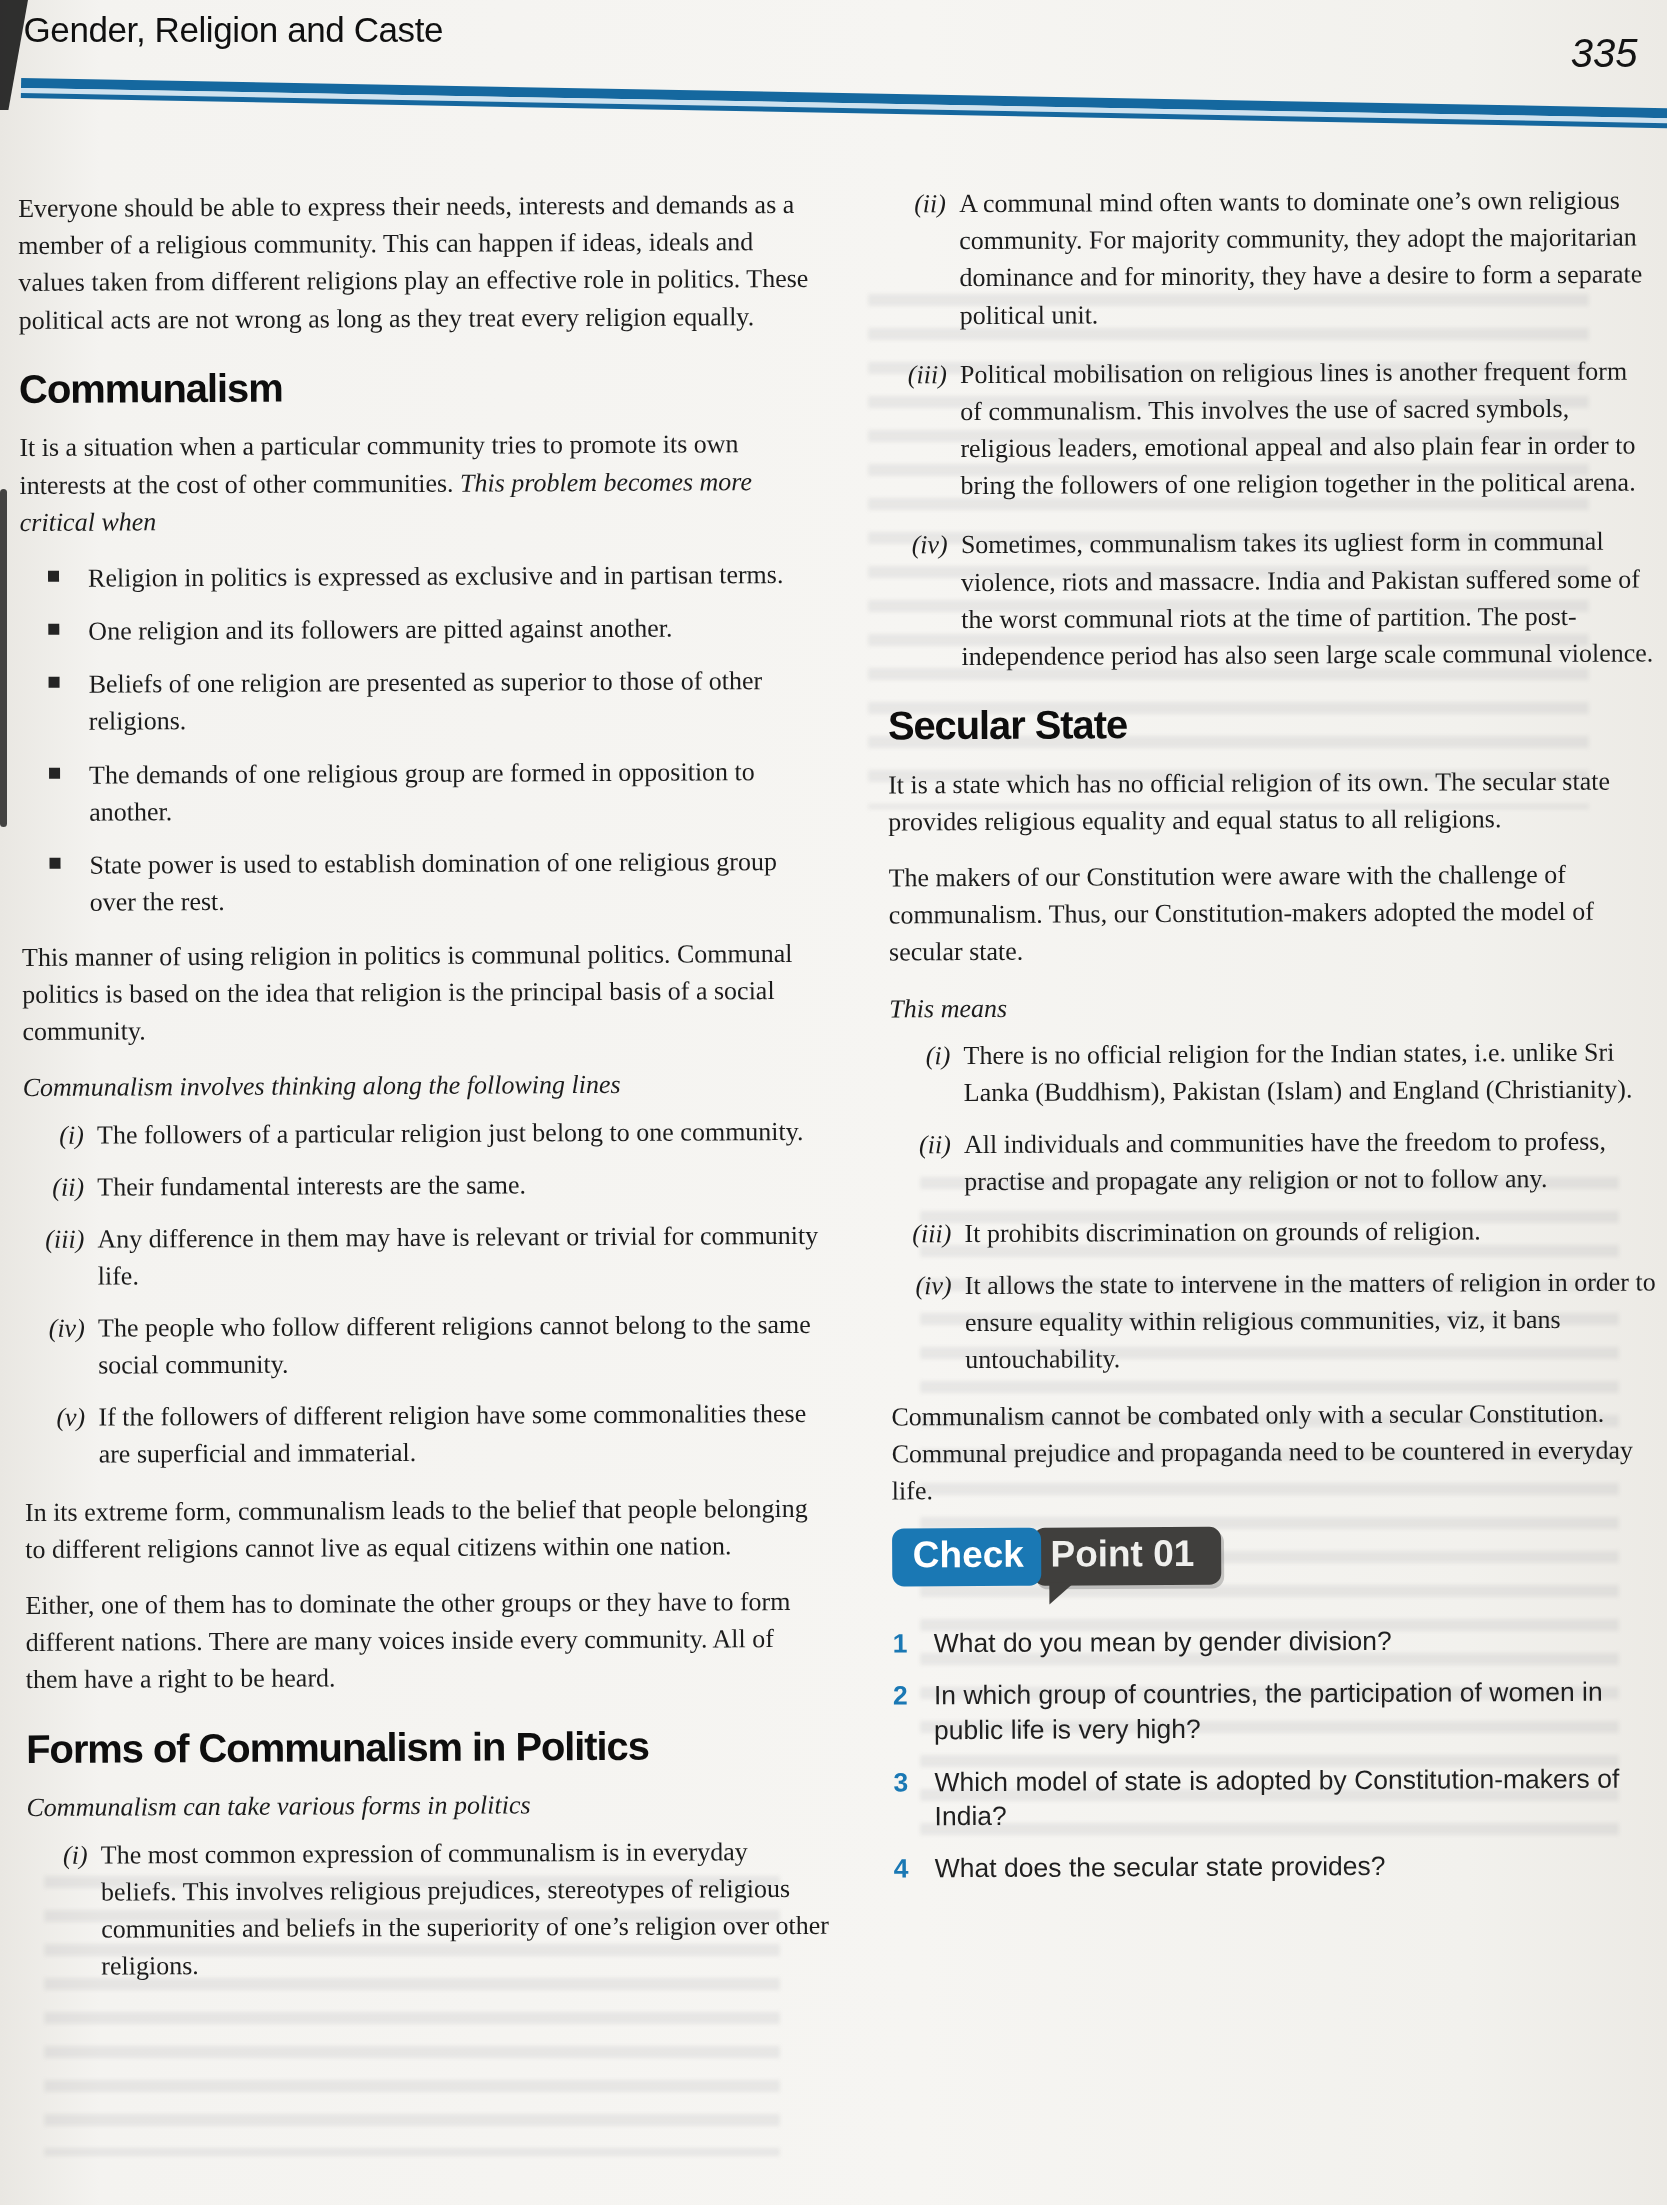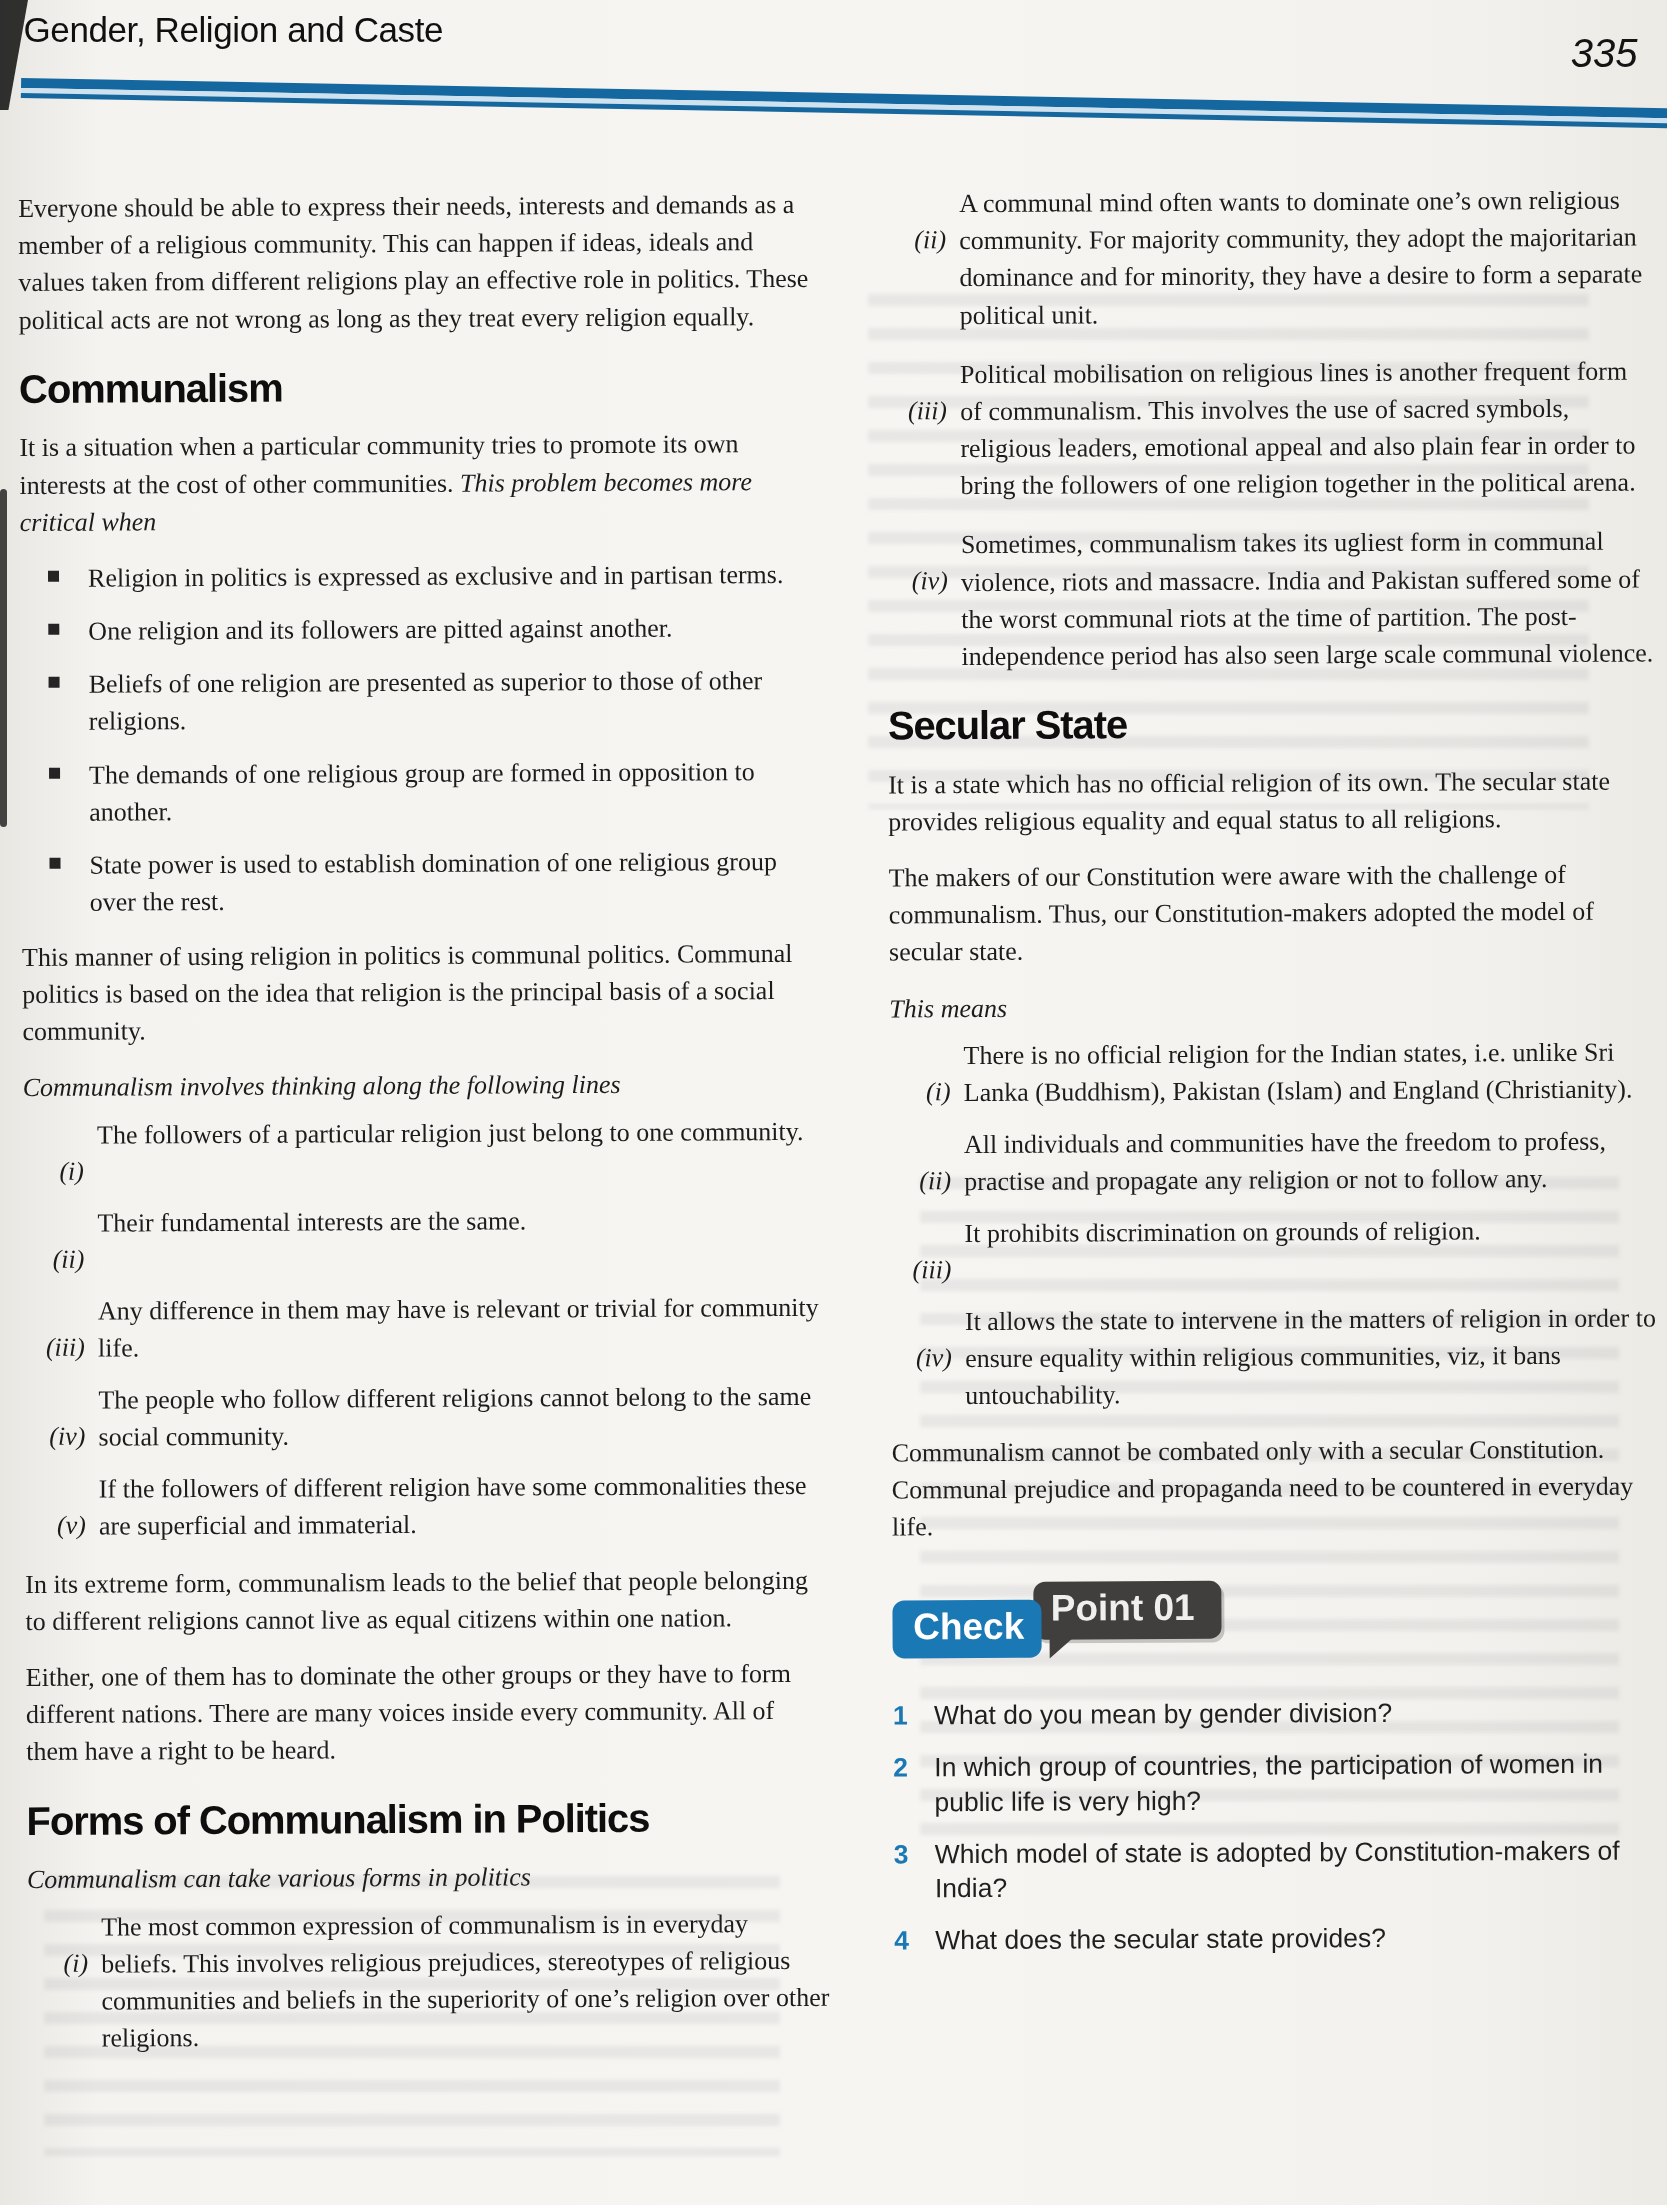--- a/index.html
+++ b/index.html
@@ -62,30 +62,30 @@
   }
   .bullets { list-style:none; margin:1.5px 0 17.7px 0; padding:0; }
   .bullets li { position:relative; padding-left:68px; margin-bottom:16px;
                 font-size:26px; line-height:1.43; }
   .bullets li::before {
     content:""; position:absolute; left:28px; top:11px;
     width:11px; height:11px; background:#242424;
   }
   .numitem { display:flex; margin-bottom:14.7px; font-size:26px; line-height:1.43; }
   .numitem .marker { flex:0 0 74px; text-align:right; padding-right:13.2px;
-                     box-sizing:border-box; font-style:italic;margin-top:36px; }
+                     box-sizing:border-box; font-style:italic; }
   .numitem .ntext { flex:1; }
   .means { margin-bottom:10.3px; }
   
   .checkpoint { margin:19px 0 32px 0; position:relative; }
   .badge { display:inline-flex; align-items:center;
            font-family:"Liberation Sans", sans-serif; font-weight:700; }
   .badge-check {
     background:#1a78b4; color:#ffffff; font-size:37px;
-    padding:5.9px 17.7px 10.3px 20.6px; border-radius:11.8px; position:relative; z-index:2;margin-top:36px;
+    padding:5.9px 17.7px 10.3px 20.6px; border-radius:11.8px; position:relative; z-index:2;
   }
   .badge-point {
     background:#403f3d; color:#efefed; font-size:37px;
     padding:5.9px 26.5px 10.3px 17.7px; border-radius:11.8px; margin-left:-8.8px;
     position:relative; box-shadow:2.9px 3.7px 0 rgba(110,110,110,0.35);
   }
   .badge-point::after {
     content:""; position:absolute; left:16px; bottom:-19px;
     width:0; height:0;
     border-top:22px solid #403f3d; border-right:25px solid transparent;

